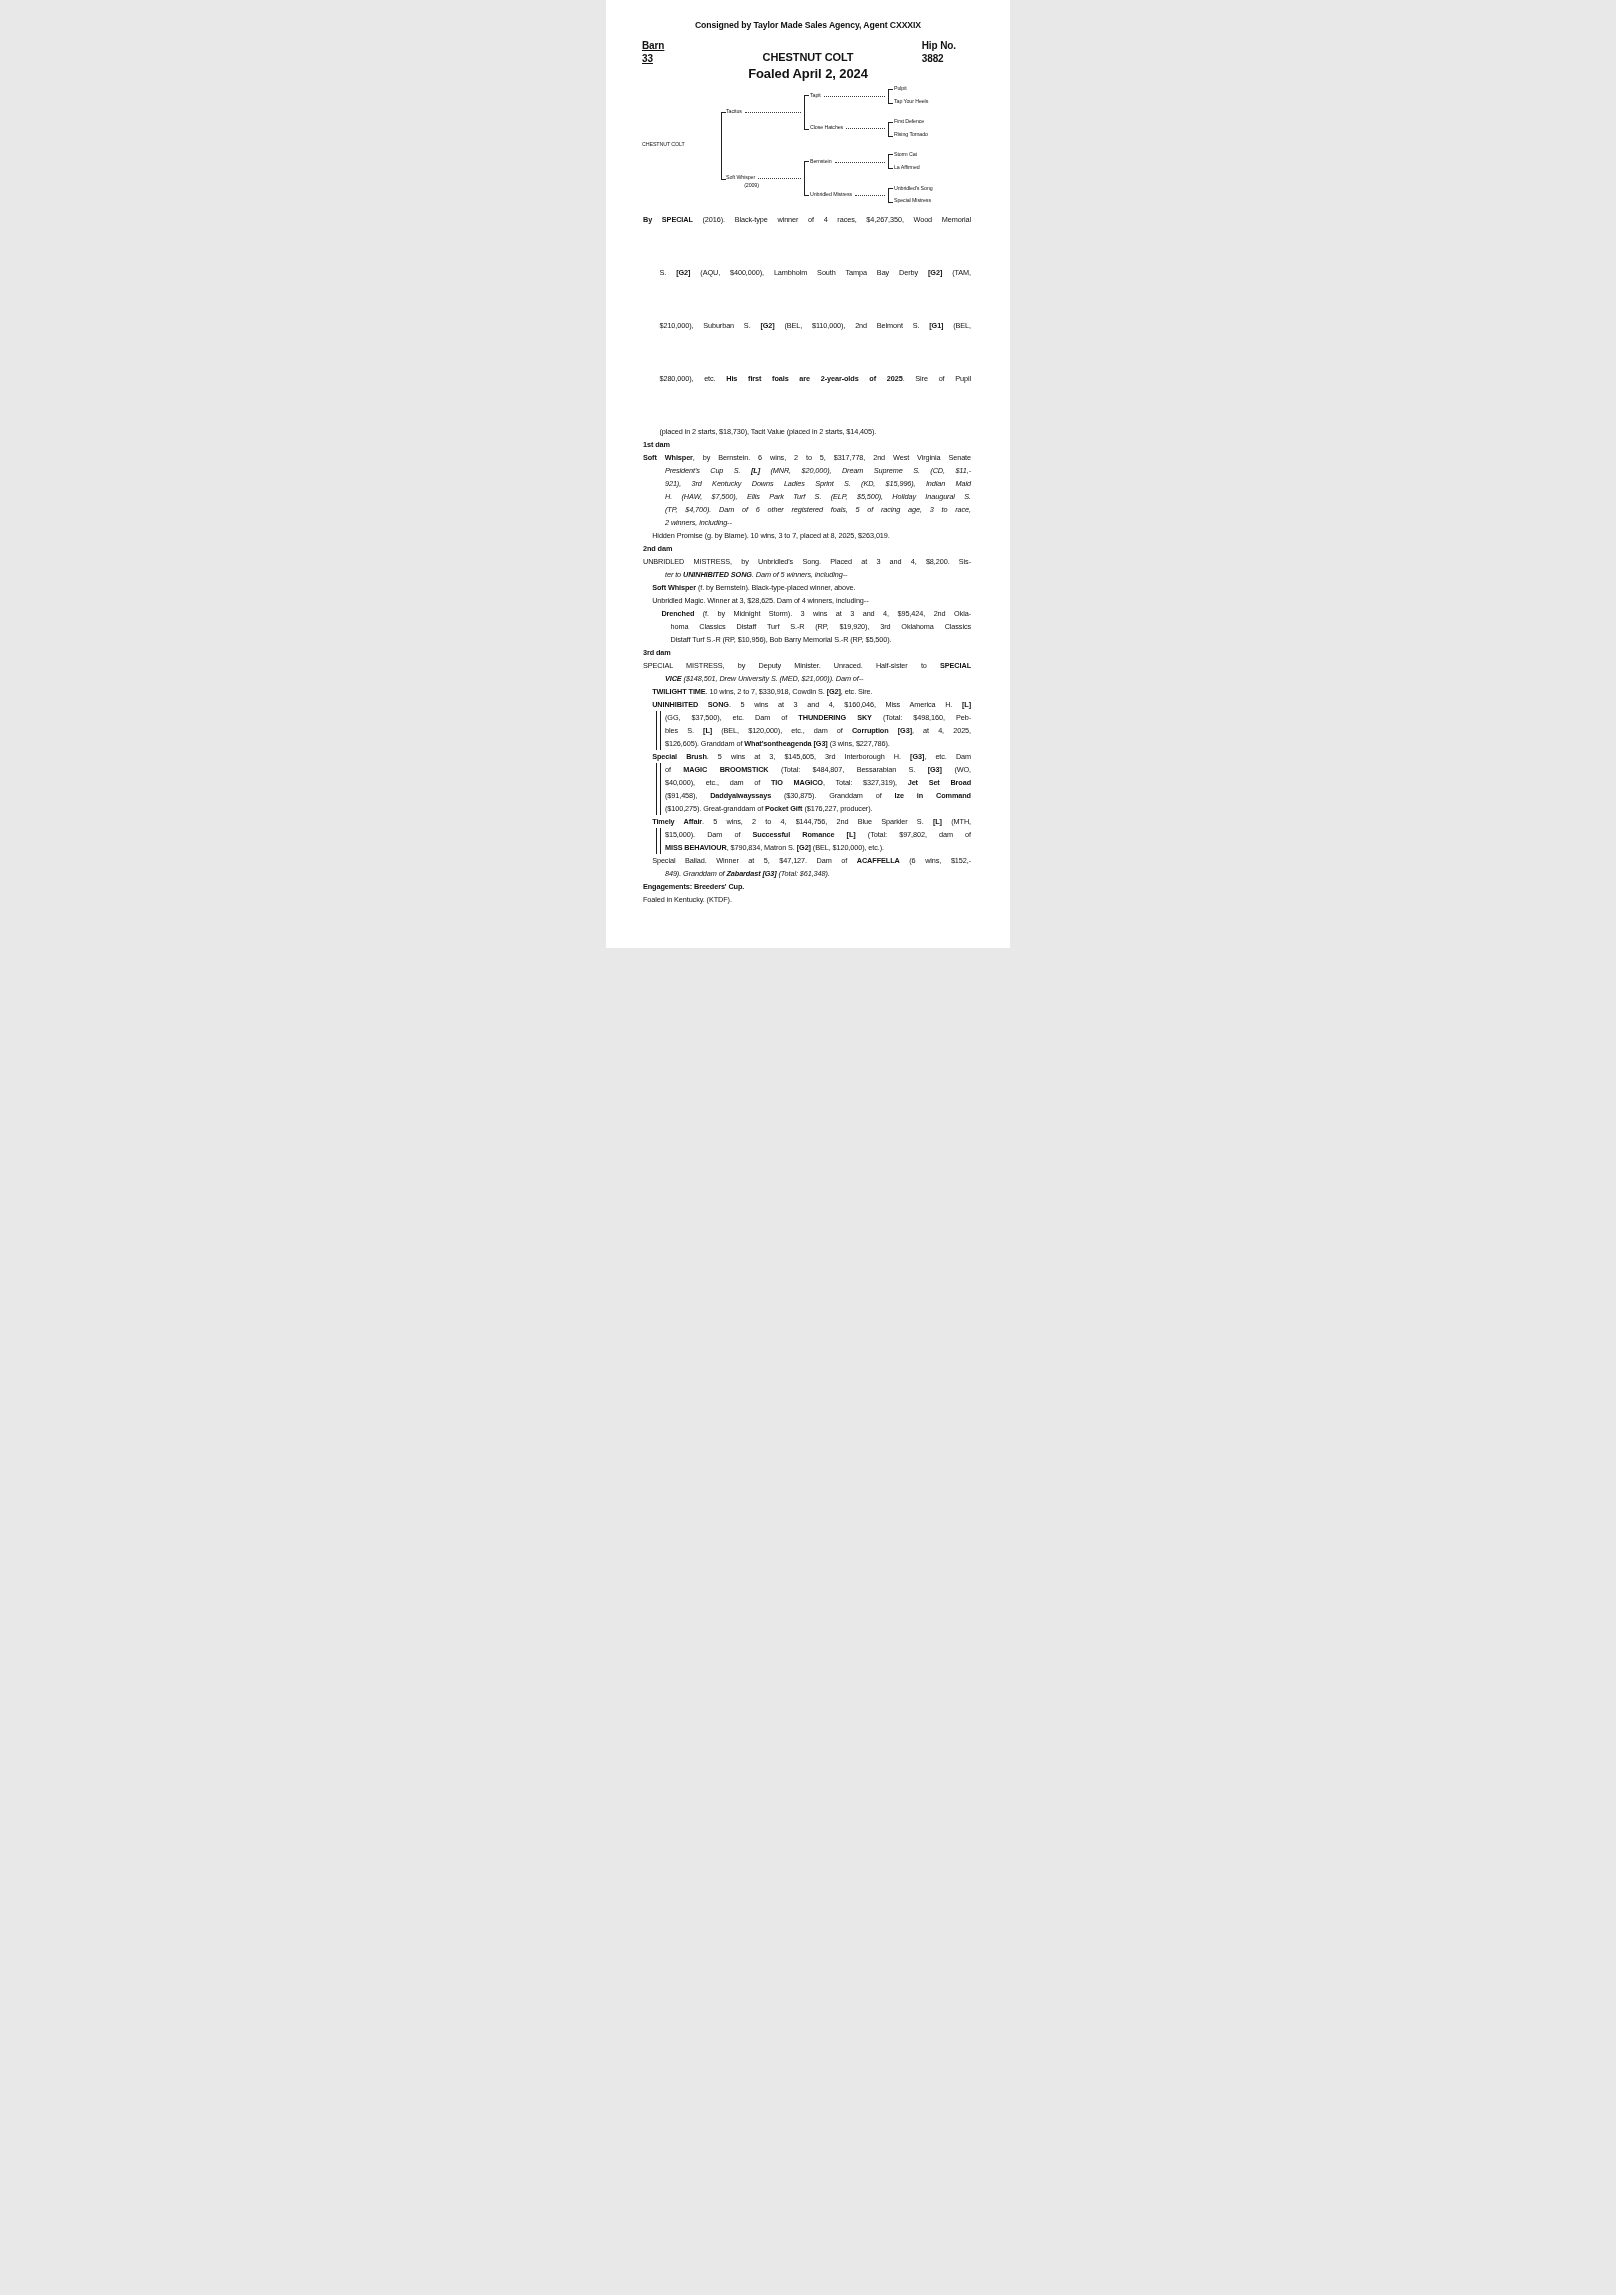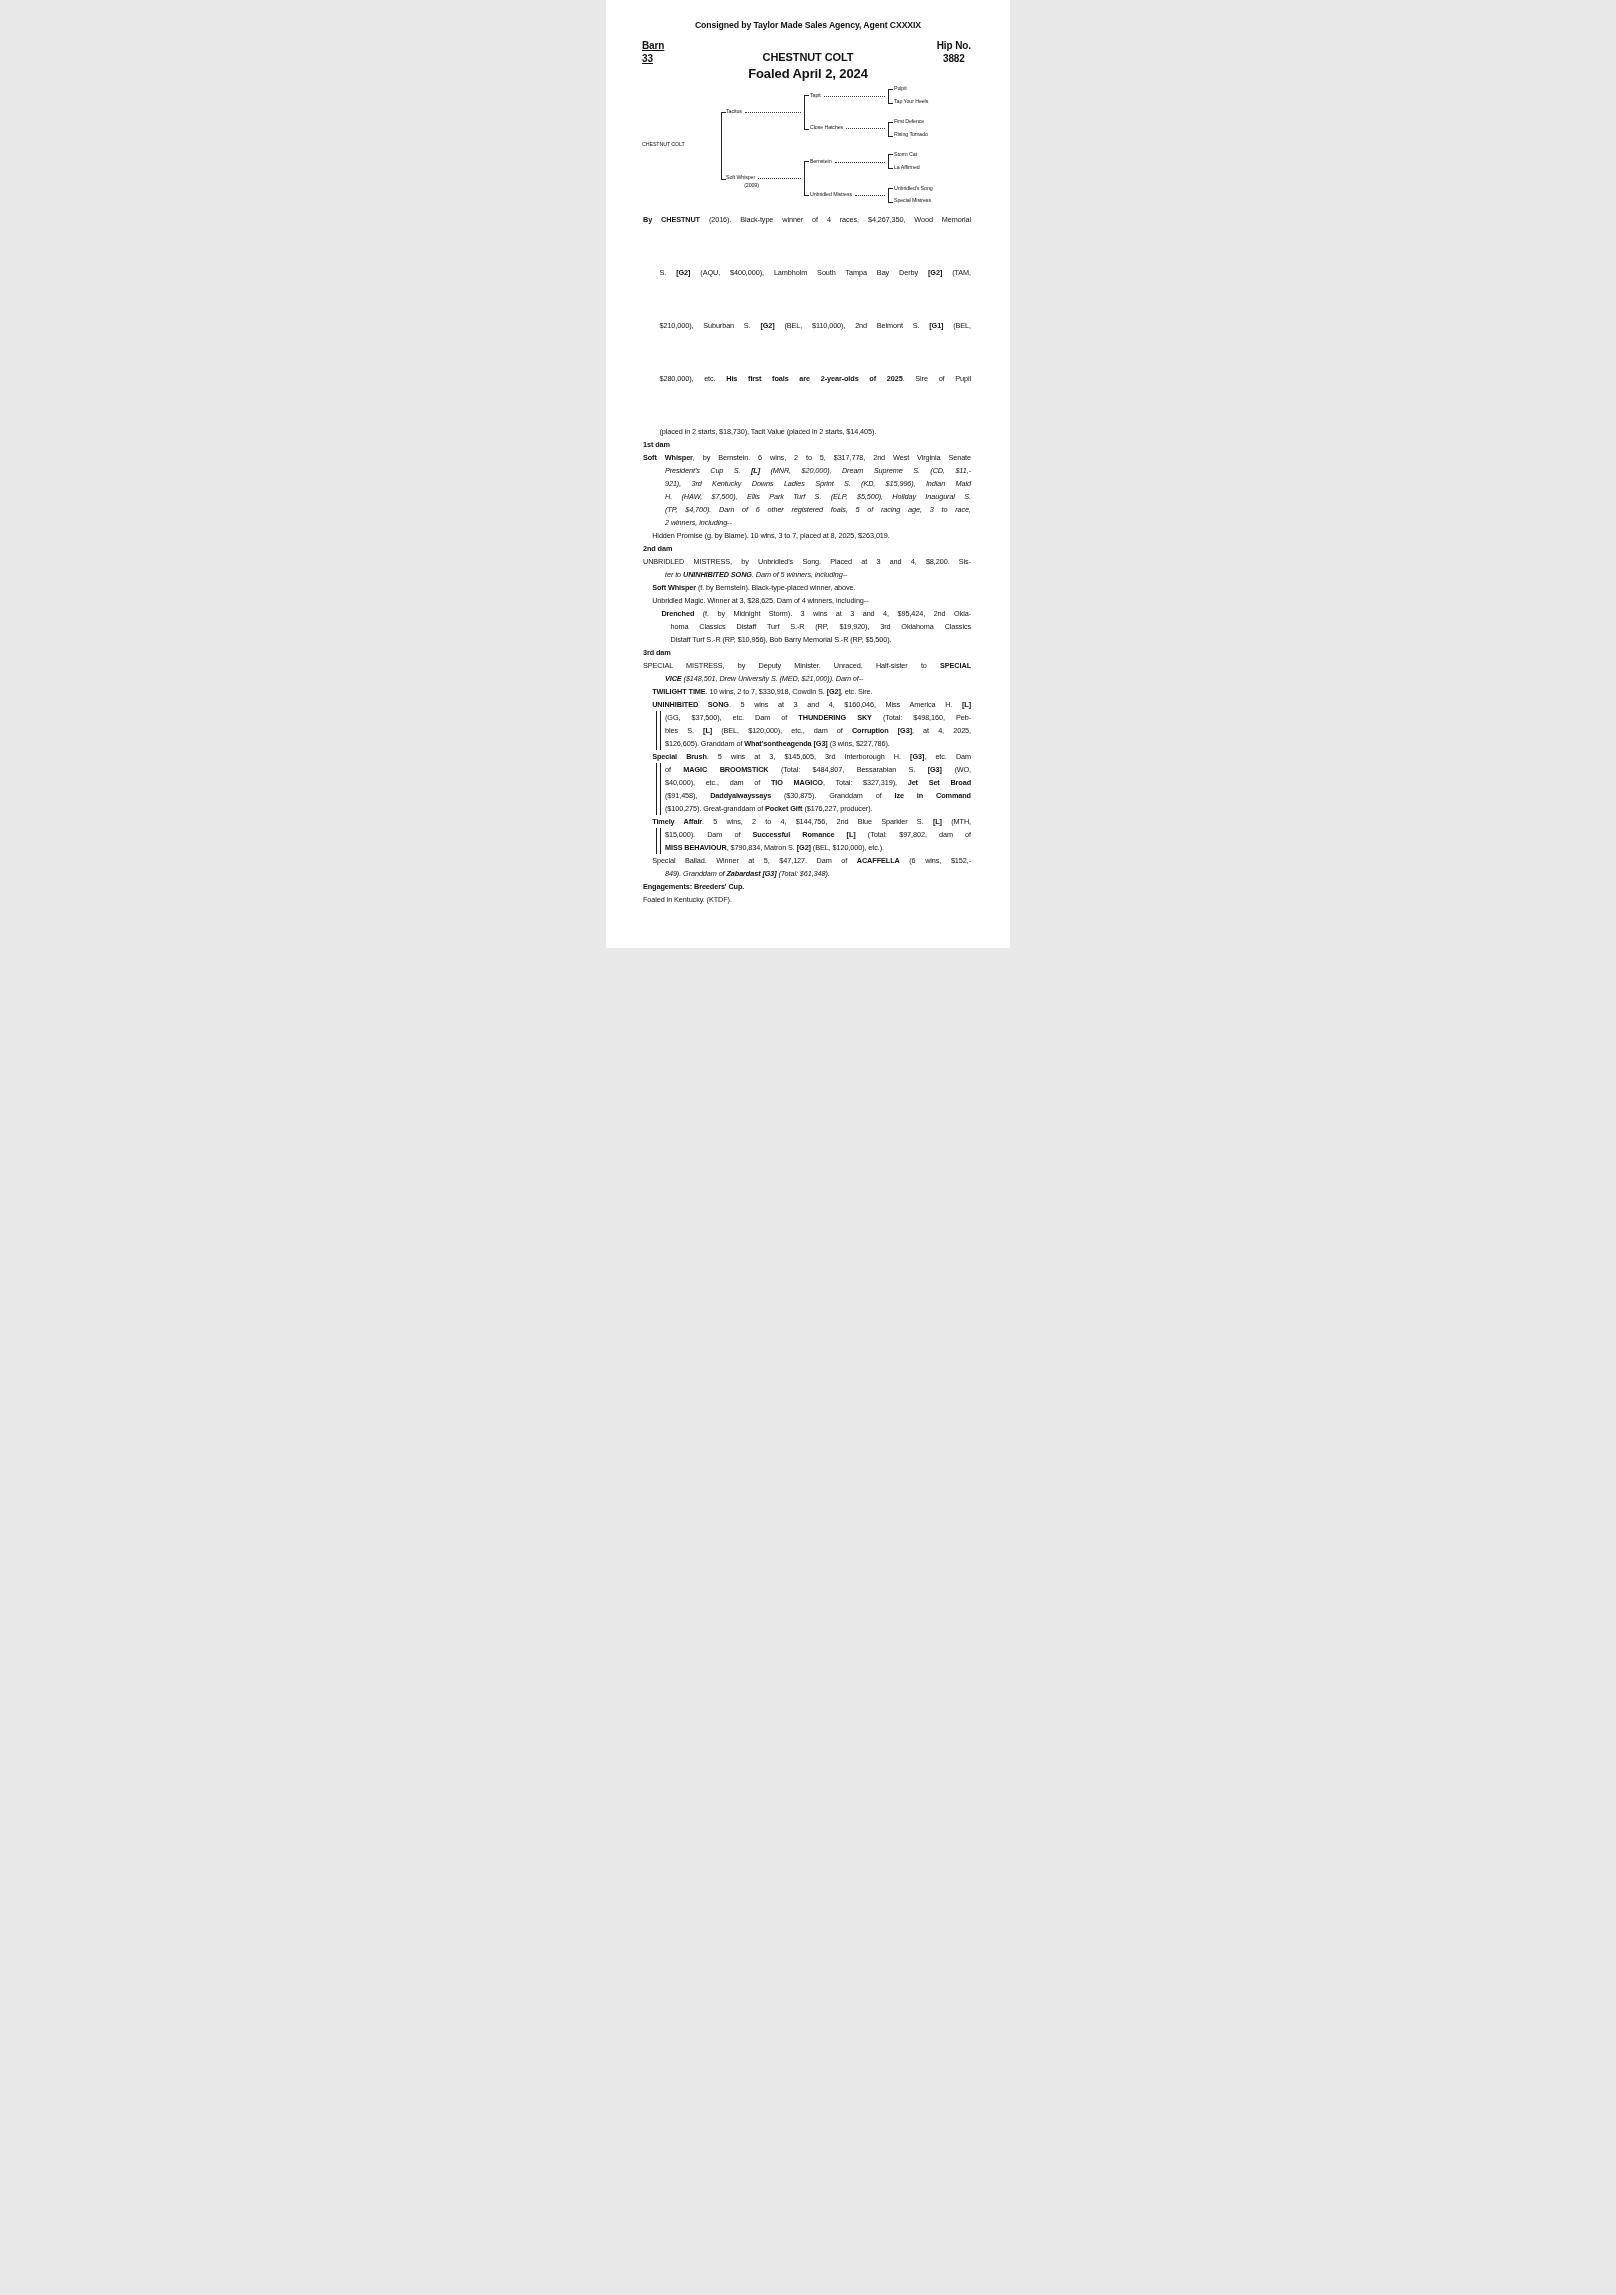--- a/index.html
+++ b/index.html
@@ -11,21 +11,21 @@
     color:#111;
     font-family:"Liberation Sans","DejaVu Sans",sans-serif;
     overflow:hidden;
   }
   
   .consigned{position:absolute;top:20px;left:0;right:0;text-align:center;
     font-size:8.7px;font-weight:700;letter-spacing:-0.1px;font-stretch:condensed;}
   .corner{position:absolute;top:39px;font-size:10px;font-weight:700;line-height:13px;
     letter-spacing:-0.1px;font-stretch:condensed;}
   .corner.left{left:36px;text-align:left;text-decoration:underline;}
-  .corner.right{right:39px;text-align:center;}
+  .corner.right{right:54px;text-align:left;}
   .colt-title{position:absolute;top:51px;left:0;right:0;text-align:center;
     font-size:11px;font-weight:700;letter-spacing:-0.1px;font-stretch:condensed;}
   .foaled{position:absolute;top:66px;left:0;right:0;text-align:center;
     font-size:13px;font-weight:700;letter-spacing:-0.1px;font-stretch:condensed;}
   
   .prow{position:absolute;display:flex;align-items:baseline;white-space:nowrap;
     font-size:5.3px;line-height:6.9px;letter-spacing:-0.1px;font-stretch:condensed;color:#161616;}
   .prow .lead{flex:1 1 auto;min-width:3.7px;height:0.9px;margin:0 0.9px 1.4px 3.2px;
     border-bottom:0.9px dotted #3a3a3a;}
   .psub{position:absolute;font-size:5.3px;letter-spacing:-0.1px;font-stretch:condensed;color:#161616;}
@@ -122,21 +122,21 @@
       <span>La Affirmed</span>
     </div>
   <div class="prow" style="left:288px;top:185px;">
       <span>Unbridled's Song</span>
     </div>
   <div class="prow" style="left:288px;top:197px;">
       <span>Special Mistress</span>
     </div>
 
   <div class="bodytext">
-      <div class="ln p0 j"><span class="b">By CHESTNUT</span><span> (2016). Black-type winner of 4 races, $4,267,350, Wood Memorial</span></div>
+      <div class="ln p0 j"><span class="b">By SPECIAL</span><span> (2016). Black-type winner of 4 races, $4,267,350, Wood Memorial</span></div>
       <div class="ln pw j"><span>S. </span><span class="b">[G2]</span><span> (AQU, $400,000), Lambholm South Tampa Bay Derby </span><span class="b">[G2]</span><span> (TAM,</span></div>
       <div class="ln pw j"><span>$210,000), Suburban S. </span><span class="b">[G2]</span><span> (BEL, $110,000), 2nd Belmont S. </span><span class="b">[G1]</span><span> (BEL,</span></div>
       <div class="ln pw j"><span>$280,000), etc. </span><span class="b">His first foals are 2-year-olds of 2025</span><span>. Sire of Pupil</span></div>
       <div class="ln pw"><span>(placed in 2 starts, $18,730), Tacit Value (placed in 2 starts, $14,405).</span></div>
       <div class="ln h"><span class="b">1st dam</span></div>
       <div class="ln p0 j"><span class="b">Soft Whisper</span><span>, by Bernstein. 6 wins, 2 to 5, $317,778, 2nd West Virginia Senate</span></div>
       <div class="ln dw j"><span>President's Cup S. </span><span class="b">[L]</span><span> (MNR, $20,000), Dream Supreme S. (CD, $11,-</span></div>
       <div class="ln dw j"><span>921), 3rd Kentucky Downs Ladies Sprint S. (KD, $15,996), Indian Maid</span></div>
       <div class="ln dw j"><span>H. (HAW, $7,500), Ellis Park Turf S. (ELP, $5,500), Holiday Inaugural S.</span></div>
       <div class="ln dw j"><span>(TP, $4,700). Dam of 6 other registered foals, 5 of racing age, 3 to race,</span></div>

